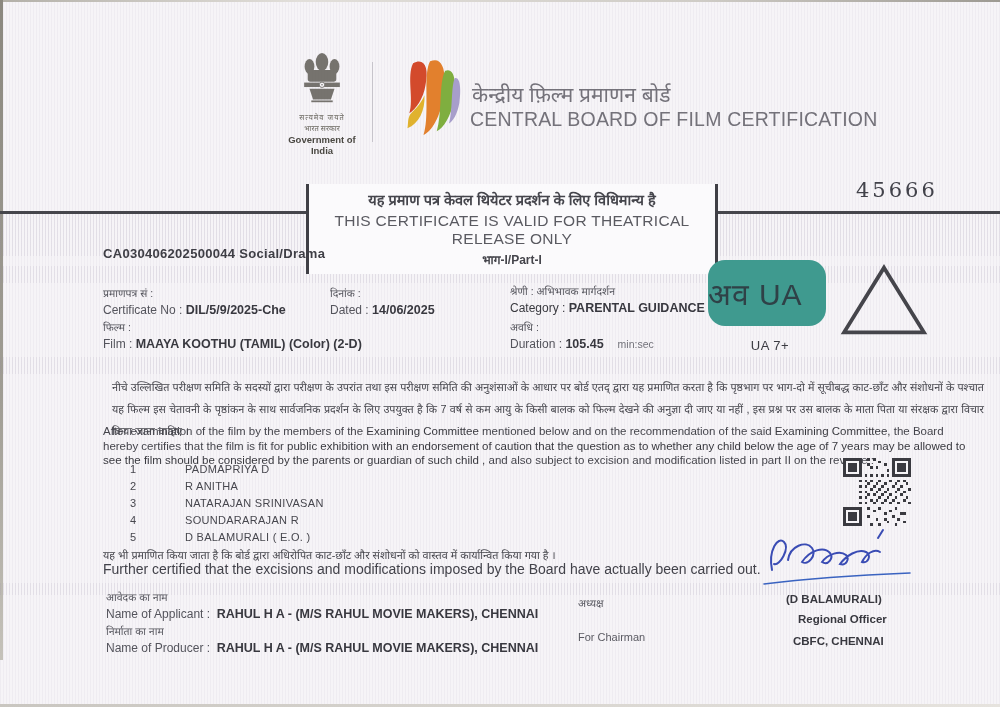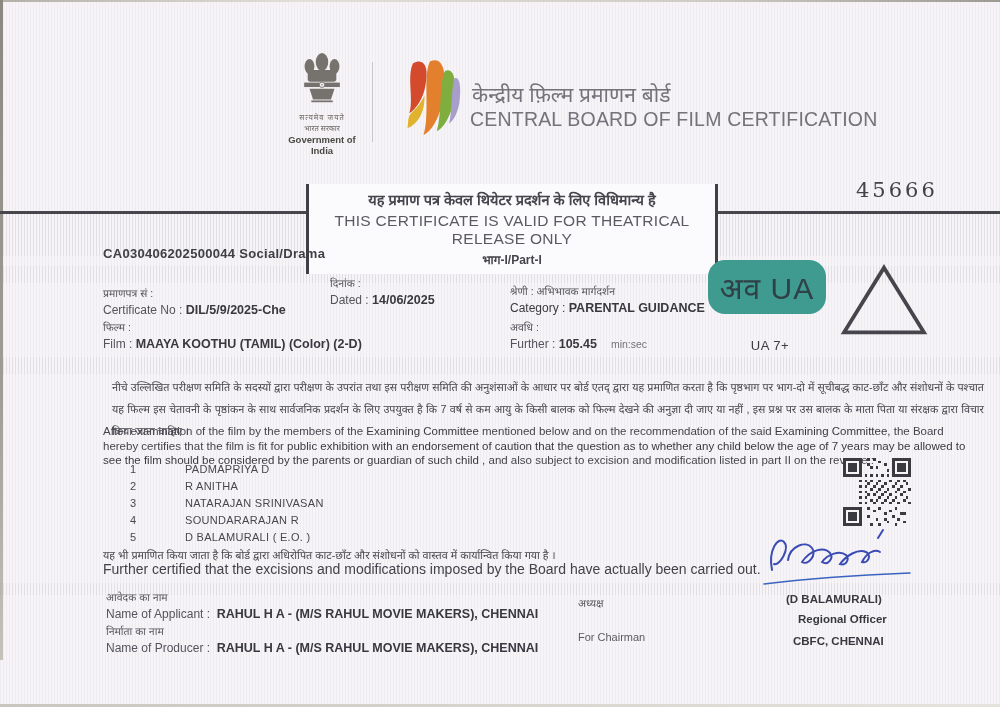--- a/index.html
+++ b/index.html
@@ -29,21 +29,21 @@
   .banner-en{font-size:15.5px;color:#5a5a61;letter-spacing:0.3px;margin-top:3px;}
   .banner-part{font-size:12px;font-weight:600;color:#45454c;margin-top:3px;}
 
   .certid{left:103px;top:246px;font-size:13px;font-weight:bold;color:#3e3e45;letter-spacing:0.3px;}
 
   .hl{font-size:10.5px;color:#54545c;}
   .el{font-size:12px;color:#54545c;margin-top:3px;}
   .ev{font-weight:bold;color:#38383f;font-size:12.5px;}
   .unit{font-size:10.5px;color:#72727a;margin-left:14px;}
 
-  .badge{left:708px;top:260px;width:118px;height:54px;border-radius:17px;display:flex;align-items:center;justify-content:center;}
+  .badge{left:708px;top:260px;width:118px;height:66px;border-radius:17px;display:flex;align-items:center;}
   .badge-txt{font-size:30px;color:#2f4147;letter-spacing:1px;font-weight:500;}
   .badge-label{left:740px;top:338px;font-size:13px;font-weight:normal;color:#3b3b42;letter-spacing:0.5px;width:60px;text-align:center;}
 
   .para{left:112px;width:872px;font-size:10.8px;line-height:22px;color:#45454c;text-align:justify;}
   .para-en{left:103px;width:872px;font-size:11.5px;line-height:14.5px;color:#45454c;}
   .b{font-weight:normal;color:#39393f;}
 
   .member-row{position:absolute;left:130px;font-size:11px;color:#47474e;font-weight:500;letter-spacing:0.3px;}
   .member-no{display:inline-block;width:55px;}
 
@@ -110,36 +110,36 @@
     <div class="banner-en">THIS CERTIFICATE IS VALID FOR THEATRICAL RELEASE ONLY</div>
     <div class="banner-part">भाग-I/Part-I</div>
   </div>
 
   <div class="abs certid">CA030406202500044 Social/Drama</div>
 
   <div class="abs" style="left:103px;top:286px;">
     <div class="hl">प्रमाणपत्र सं  :</div>
     <div class="el"><span>Certificate No :</span> <span class="ev">DIL/5/9/2025-Che</span></div>
   </div>
-  <div class="abs" style="left:330px;top:276px;">
+  <div class="abs" style="left:330px;top:286px;">
     <div class="hl">दिनांक :</div>
     <div class="el"><span>Dated :</span> <span class="ev">14/06/2025</span></div>
   </div>
   <div class="abs" style="left:510px;top:284px;">
     <div class="hl">श्रेणी :  अभिभावक मार्गदर्शन</div>
     <div class="el"><span class="b">Category :</span> <span class="ev">PARENTAL GUIDANCE</span></div>
   </div>
 
   <div class="abs" style="left:103px;top:320px;">
     <div class="hl">फिल्म :</div>
     <div class="el"><span>Film :</span> <span class="ev">MAAYA KOOTHU  (TAMIL) (Color) (2-D)</span></div>
   </div>
   <div class="abs" style="left:510px;top:320px;">
     <div class="hl">अवधि  :</div>
-    <div class="el"><span>Further   :</span> <span class="ev">105.45</span><span class="unit">min:sec</span></div>
+    <div class="el"><span>Duration   :</span> <span class="ev">105.45</span><span class="unit">min:sec</span></div>
   </div>
 
   <div class="abs badge" style="background:#3f9a8f;">
     <span class="badge-txt">अव UA</span>
   </div>
   <div class="abs badge-label">UA 7+</div>
   <svg class="abs" style="left:840px;top:262px;" width="88" height="76" viewBox="0 0 92 80">
     <polygon points="46,6 88,74 4,74" fill="none" stroke="#45454b" stroke-width="4"></polygon>
   </svg>
 

